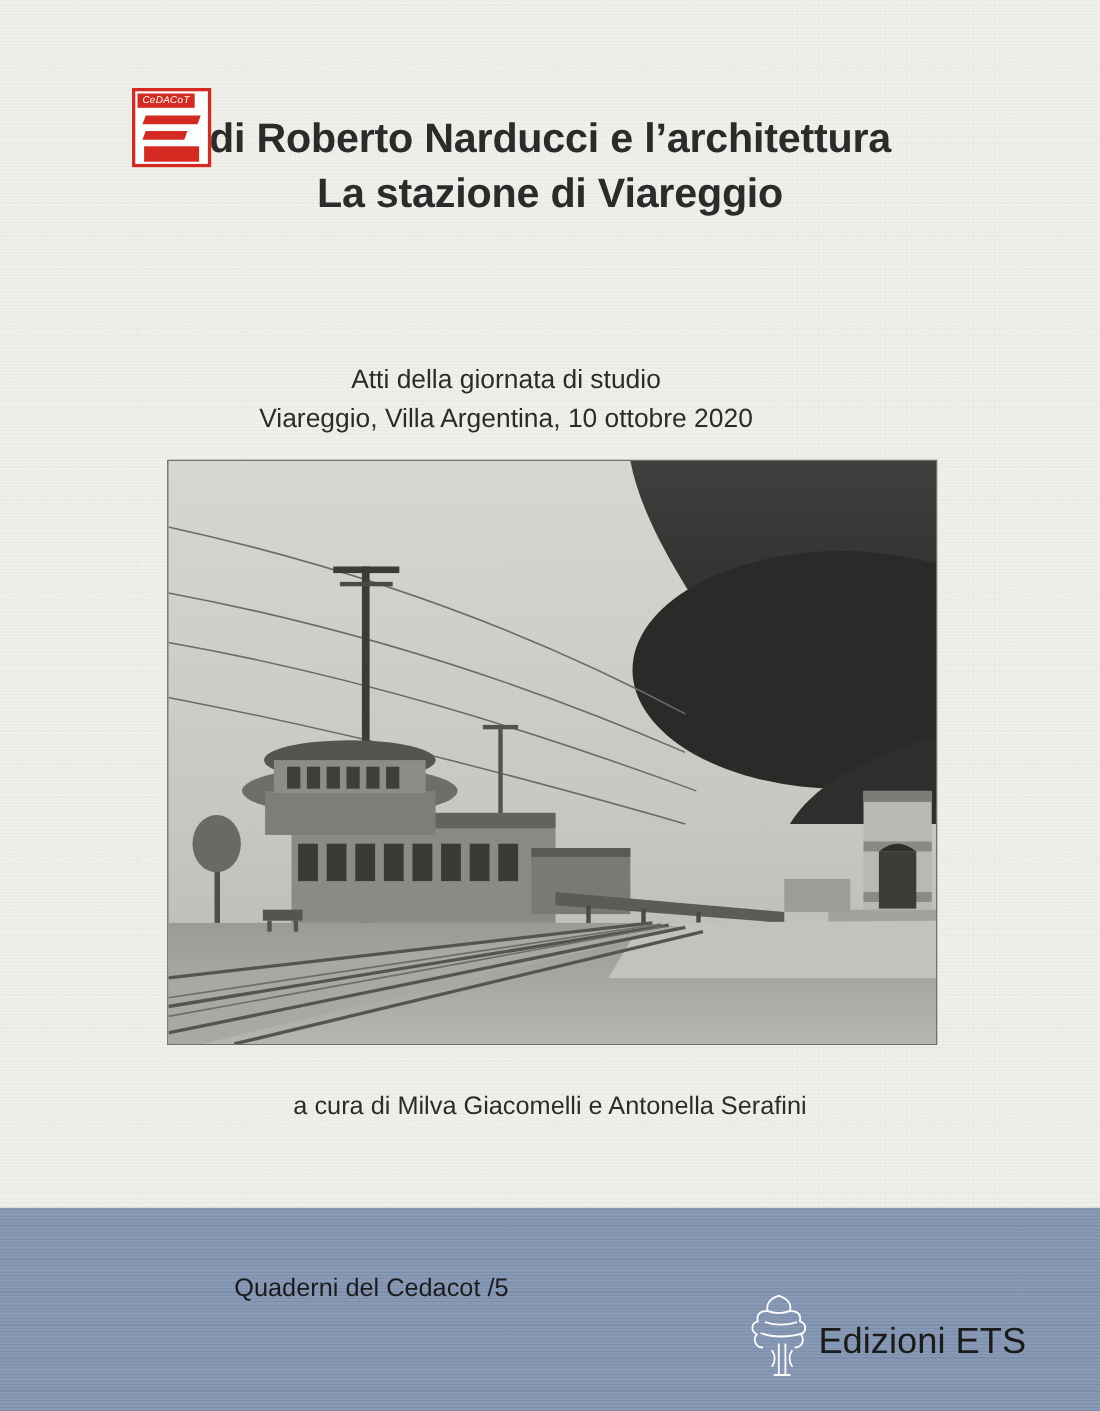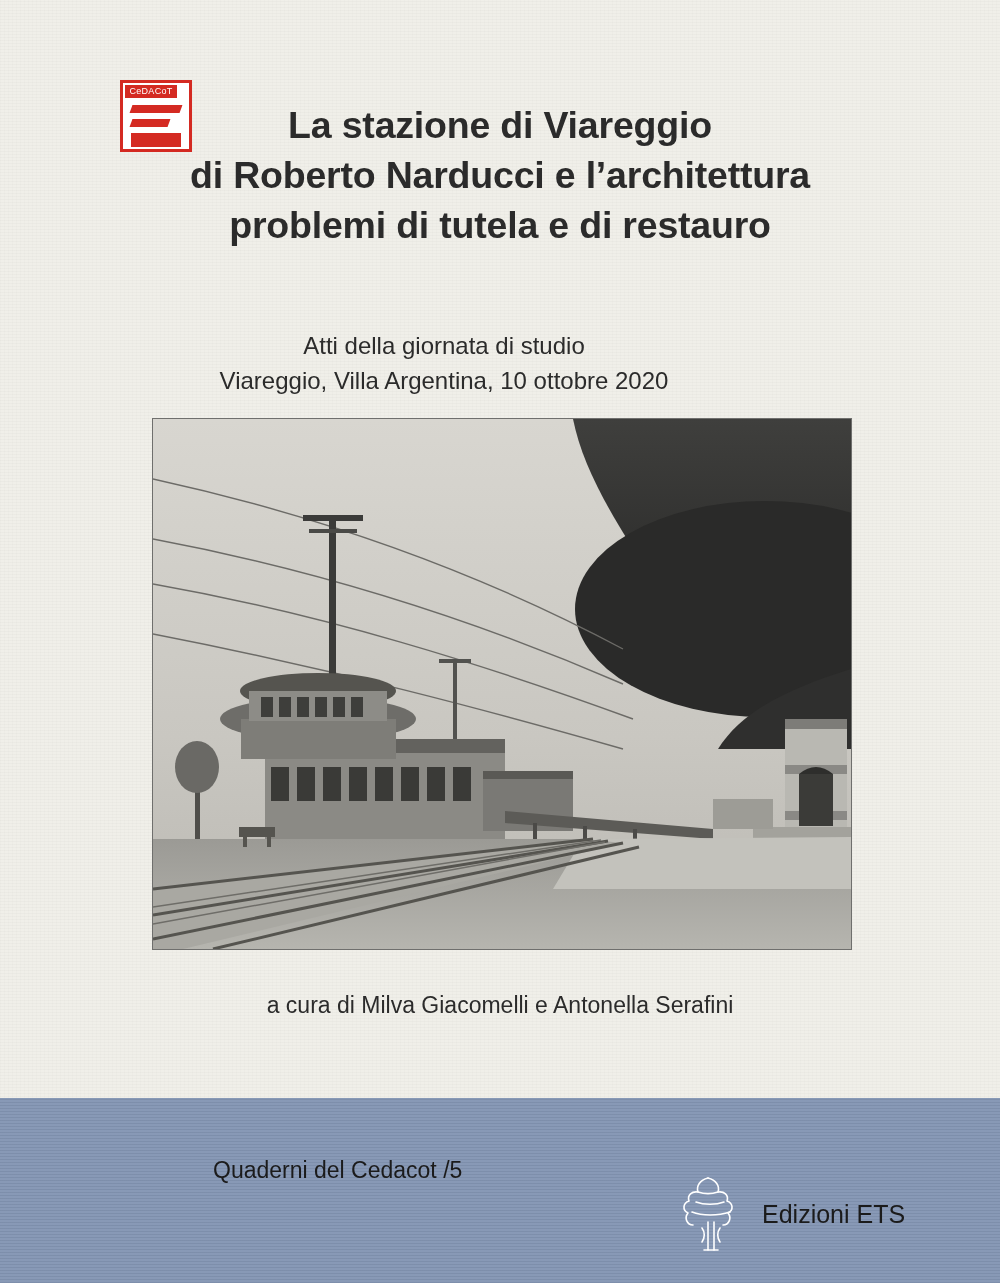--- a/index.html
+++ b/index.html
@@ -38,21 +38,21 @@
   .title-line {
     font-size: 37.5px;
     font-weight: 600;
     line-height: 50px;
     color: #2b2b2b;
     letter-spacing: -0.2px;
   }
   .subtitle-block {
     position: absolute;
     top: 328px;
-    left: 0;
+    left: 16px;
     width: 888px;
     text-align: center;
   }
   .subtitle-line {
     font-size: 24px;
     line-height: 35px;
     color: #2b2b2b;
   }
   .cover-photo {
     position: absolute;
@@ -91,20 +91,21 @@
   }
   .cedacot-logo {
     position: absolute;
     left: 120px;
     top: 80px;
     width: 72px;
     height: 72px;
     background: #ffffff;
     border: 3px solid #d42a22;
     box-sizing: border-box;
+    font-style: italic;
   }
   .cedacot-logo .tag {
     position: absolute;
     top: 2px; left: 2px;
     width: 52px;
     height: 13px;
     background: #d42a22;
     color: #ffffff;
     font-size: 9px;
     line-height: 13px;
@@ -141,37 +142,36 @@
   }
   .ets-mark {
     position: absolute;
     left: 678px;
     top: 1172px;
     width: 66px;
     height: 82px;
   }
   .ets-label {
     position: absolute;
-    left: 762px;
+    left: 744px;
     top: 1200px;
-    font-size: 25px;
+    font-size: 33px;
     color: #1b1b1b;
   }
 </style>
 </head>
 <body>
 
 <div class="cover">
 
   <div class="upper">
 
     <div class="title-block">
+      <div class="title-line">di Roberto Narducci e l’architettura</div>
       <div class="title-line">La stazione di Viareggio</div>
-      <div class="title-line">di Roberto Narducci e l’architettura</div>
-      <div class="title-line">problemi di tutela e di restauro</div>
     </div>
 
     <div class="subtitle-block">
       <div class="subtitle-line">Atti della giornata di studio</div>
       <div class="subtitle-line">Viareggio, Villa Argentina, 10 ottobre 2020</div>
     </div>
 
     <div class="cover-photo">
       <svg class="photo-svg" viewBox="0 0 698 530" preserveAspectRatio="none">
         <defs>

